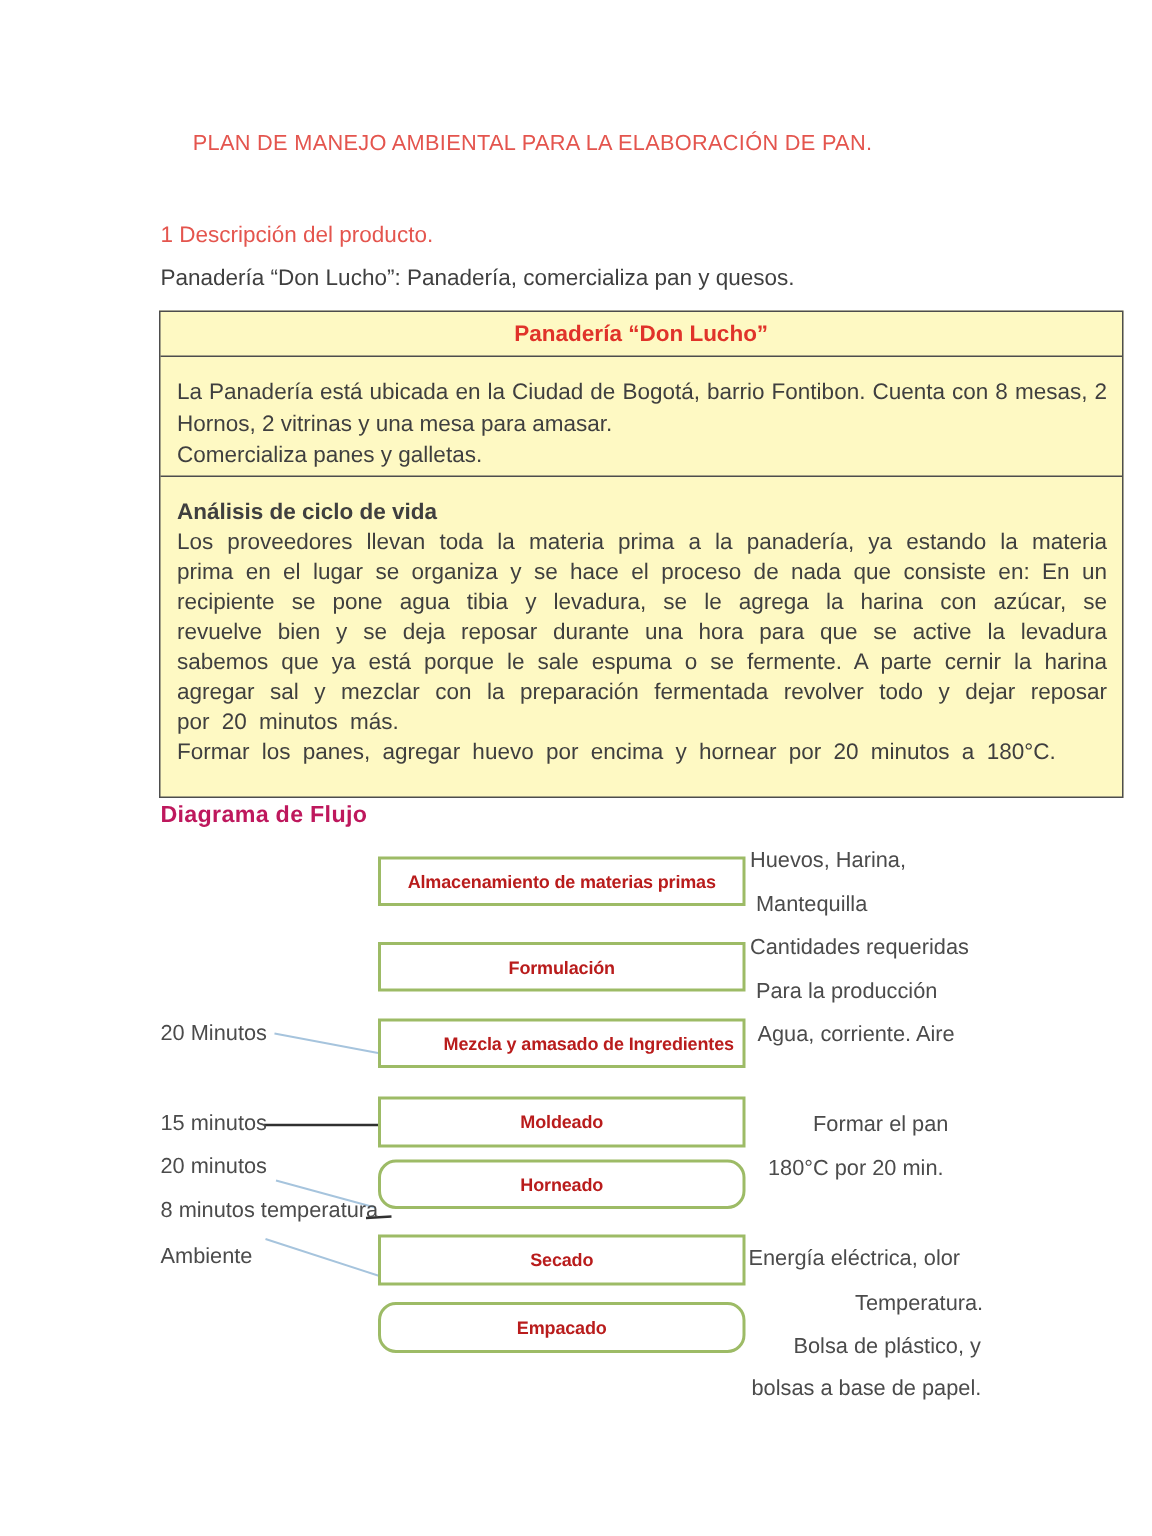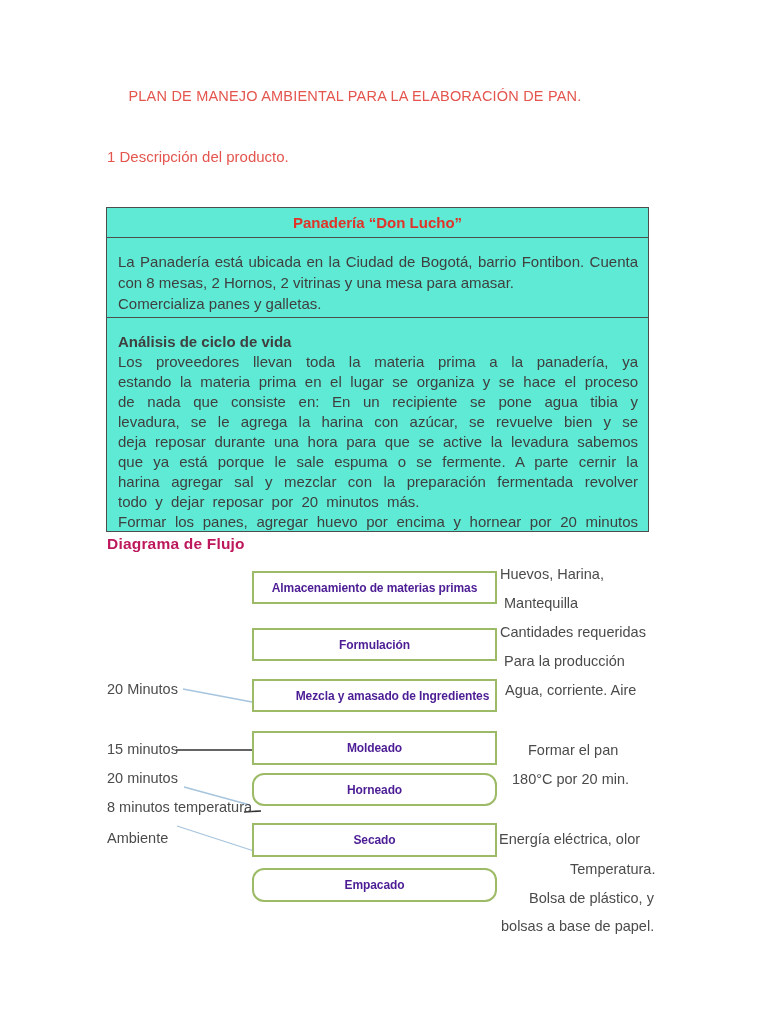--- a/index.html
+++ b/index.html
@@ -14,47 +14,48 @@
   *{margin:0;padding:0;box-sizing:border-box;}
   html,body{background:#ffffff;}
   body{width:768px;height:1024px;position:relative;font-family:"Liberation Sans",sans-serif;color:var(--body-text);}
   .page{position:absolute;inset:0;width:768px;height:1024px;background:#fff;overflow:hidden;}
 
   .doc-title{position:absolute;top:88px;left:0;width:710px;text-align:center;
     font-size:14.5px;color:var(--title-red);letter-spacing:.2px;}
   .section-heading{position:absolute;top:148px;left:107px;font-size:15px;color:var(--title-red);}
   .intro-text{position:absolute;top:177px;left:107px;font-size:15px;color:var(--body-text);}
 
-  .info-table{position:absolute;top:207px;left:106px;width:543px;border:1px solid var(--table-border);background:#5eead4;}
+  .info-table{position:absolute;top:207px;left:106px;width:643px;border:1px solid var(--table-border);background:#fef9c3;}
   .t-header{height:30px;border-bottom:1px solid var(--table-border);display:flex;align-items:center;justify-content:center;
     font-weight:bold;font-size:15px;color:var(--header-red);}
   .t-location{height:80px;border-bottom:1px solid var(--table-border);padding:13px 10px 0 11px;overflow:hidden;
     font-size:15px;line-height:21px;}
   .t-location .para{text-align:justify;}
   .t-lifecycle{height:213px;padding:14px 10px 0 11px;overflow:hidden;font-size:15px;line-height:20px;}
   .t-lifecycle .head{font-weight:bold;}
   .t-lifecycle .para{text-align:justify;word-spacing:4px;}
   .t-lifecycle .note{text-align:justify;word-spacing:4px;}
 
   .flow-heading{position:absolute;top:535px;left:107px;font-size:15.5px;font-weight:bold;color:#be185d;letter-spacing:.2px;}
 
   .flow-box{position:absolute;left:252px;width:245px;height:33px;border:2px solid var(--box-border);background:#fff;
-    display:flex;align-items:center;justify-content:center;font-weight:bold;font-size:12px;color:#4c1d95;letter-spacing:-.1px;}
+    display:flex;align-items:center;justify-content:center;font-weight:bold;font-size:12px;color:#b91c1c;letter-spacing:-.1px;}
 
   .side-label{position:absolute;font-size:14.5px;color:#4b4b4b;white-space:nowrap;}
 
   .connectors{position:absolute;top:0;left:0;width:768px;height:1024px;pointer-events:none;}
 </style>
 </head>
 <body>
 
 <div class="page">
 
   <div class="doc-title">PLAN DE MANEJO AMBIENTAL PARA LA ELABORACIÓN DE PAN.</div>
   <div class="section-heading">1 Descripción del producto.</div>
+  <div class="intro-text">Panadería “Don Lucho”: Panadería, comercializa pan y quesos.</div>
 
   <div class="info-table">
     <div class="t-header">Panadería “Don Lucho”</div>
     <div class="t-location">
       <div class="para">La Panadería está ubicada en la Ciudad de Bogotá, barrio Fontibon. Cuenta con 8 mesas, 2 Hornos, 2 vitrinas y una mesa para amasar.</div>
       <div class="note">Comercializa panes y galletas.</div>
     </div>
     <div class="t-lifecycle">
       <div class="head">Análisis de ciclo de vida</div>
       <div class="para">Los proveedores llevan toda la materia prima a la panadería, ya estando la materia prima en el lugar se organiza y se hace el proceso de nada que consiste en: En un recipiente se pone agua tibia y levadura, se le agrega la harina con azúcar, se revuelve bien y se deja reposar durante una hora para que se active la levadura sabemos que ya está porque le sale espuma o se fermente. A parte cernir la harina agregar sal y mezclar con la preparación fermentada revolver todo y dejar reposar por 20 minutos más.</div>
@@ -84,20 +85,20 @@
   <div class="side-label" style="top:741px;left:107px;">15 minutos</div>
   <div class="side-label" style="top:770px;left:107px;">20 minutos</div>
   <div class="side-label" style="top:799px;left:107px;">8 minutos temperatura</div>
   <div class="side-label" style="top:830px;left:107px;">Ambiente</div>
 
   <div class="side-label" style="top:566px;left:500px;">Huevos, Harina,</div>
   <div class="side-label" style="top:595px;left:504px;">Mantequilla</div>
   <div class="side-label" style="top:624px;left:500px;">Cantidades requeridas</div>
   <div class="side-label" style="top:653px;left:504px;">Para la producción</div>
   <div class="side-label" style="top:682px;left:505px;">Agua, corriente. Aire</div>
-  <div class="side-label" style="top:742px;left:528px;">Formar el pan</div>
+  <div class="side-label" style="top:742px;left:542px;">Formar el pan</div>
   <div class="side-label" style="top:771px;left:512px;">180°C por 20 min.</div>
   <div class="side-label" style="top:831px;left:499px;">Energía eléctrica, olor</div>
   <div class="side-label" style="top:861px;left:570px;text-align:right;">Temperatura.</div>
   <div class="side-label" style="top:890px;left:529px;">Bolsa de plástico, y</div>
   <div class="side-label" style="top:918px;left:501px;">bolsas a base de papel.</div>
 
 </div>
 
 </body></html>

